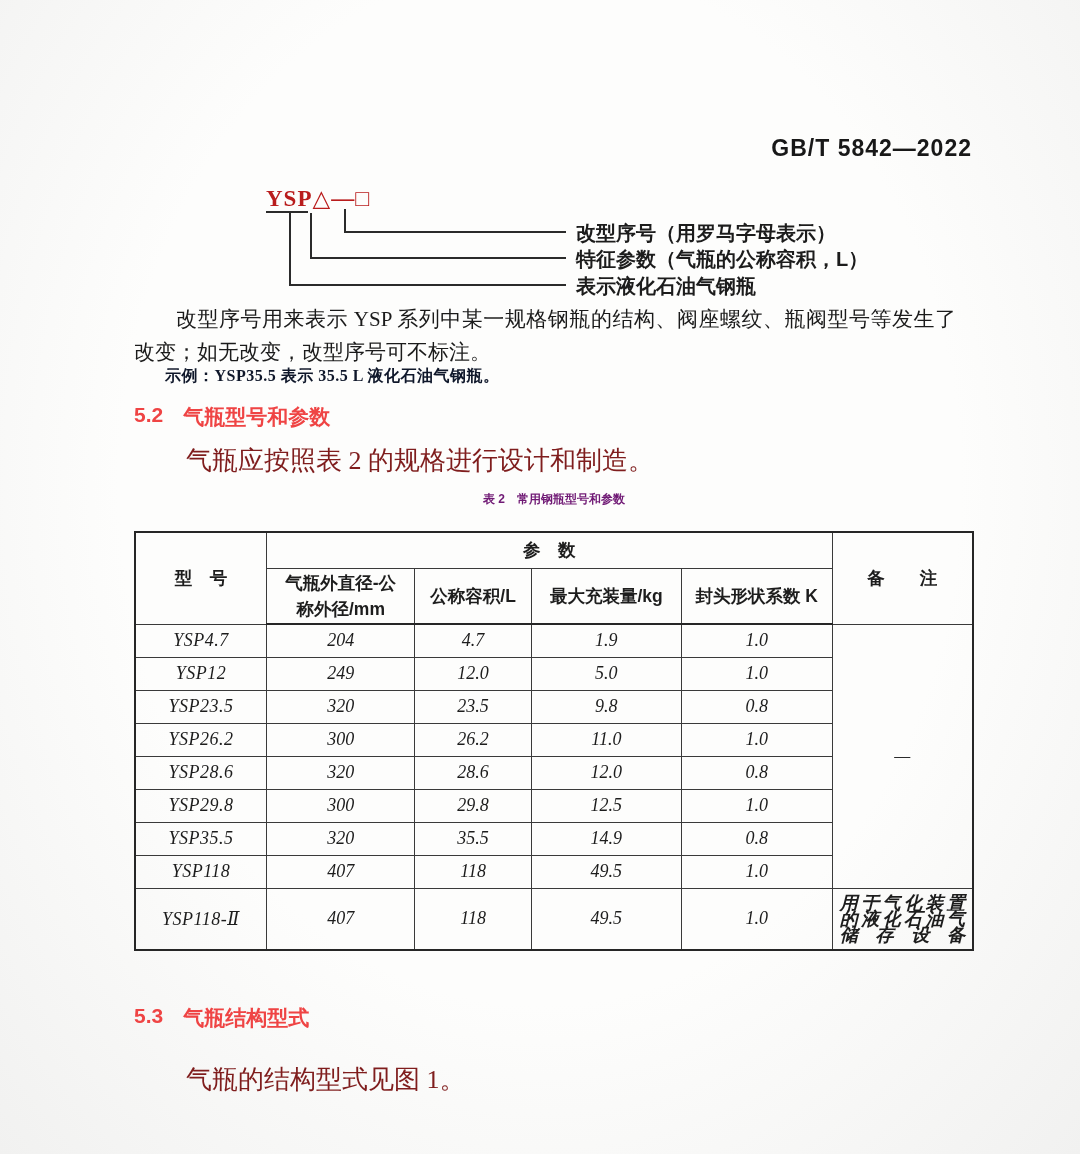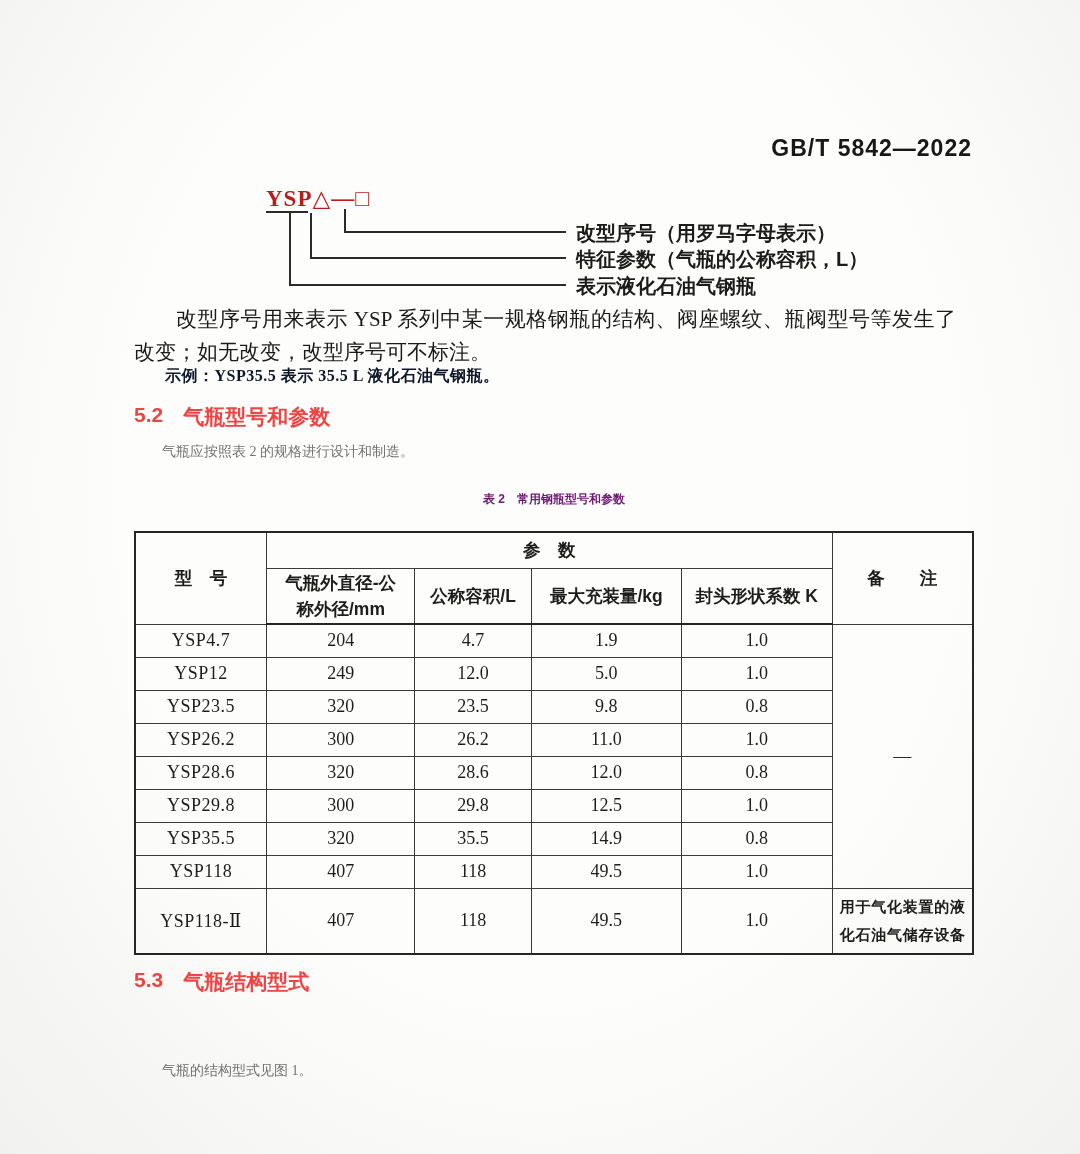--- a/index.html
+++ b/index.html
@@ -46,24 +46,24 @@
     top:366px; left:165px;
     font-weight:700; font-size:16px; color:#0f172a; letter-spacing:0.5px;
   }
 
   .sec-heading {
     left:134px; display:flex; gap:20px;
     font-family:"Liberation Sans","DejaVu Sans",sans-serif;
     font-weight:700; font-size:21px; color:#ef4444;
   }
   .sec-52 { top:403px; }
-  .sec-53 { top:968px;justify-content:center; }
+  .sec-53 { top:1004px;justify-content:center; }
   .sec-body {
     left:134px; width:822px;
-    font-size:14px; text-indent:2em; color:#737373;
+    font-size:26px; text-indent:2em; color:#7f1d1d;
   }
   .sec-52-body { top:443px; }
   .sec-53-body { top:1062px; }
 
   .tbl-caption {
     top:491px; left:134px; width:840px; text-align:center;
     font-family:"Liberation Sans","DejaVu Sans",sans-serif;
     font-weight:700; font-size:12px; color:#701a75;
   }
 
@@ -76,27 +76,27 @@
     border:1px solid #3a3a3a; text-align:center; vertical-align:middle;
     color:#1d1d1d;
   }
   thead th {
     font-family:"Liberation Sans","DejaVu Sans",sans-serif;
     font-weight:700; font-size:17.5px; line-height:26px; padding:0 10px;
   }
   thead tr.grp { height:36px; }
   thead tr.sub { height:56px; }
   thead tr.sub th { border-bottom:2px solid #262626; }
-  tbody { font-size:18px; }
+  tbody { font-size:18px;font-style:italic; }
   tbody tr { height:33px; }
   tbody tr.tall { height:62px; }
   td.model { letter-spacing:0.5px; }
   td.remark-dash { font-size:18px; }
   td.remark-text {
-    font-size:15px; line-height:28px; text-align:justify; text-align-last:justify;
+    font-size:18px; line-height:16px; text-align:justify; text-align-last:justify;
     padding:4px 7px; font-family:"Liberation Sans","DejaVu Sans",sans-serif; font-weight:600;
   }
 </style>
 </head>
 <body>
 
 <div class="abs doc-number">GB/T 5842—2022</div>
 
 <div class="abs designation-code">YSP△—□</div>
 <div class="abs ysp-underline"></div>

